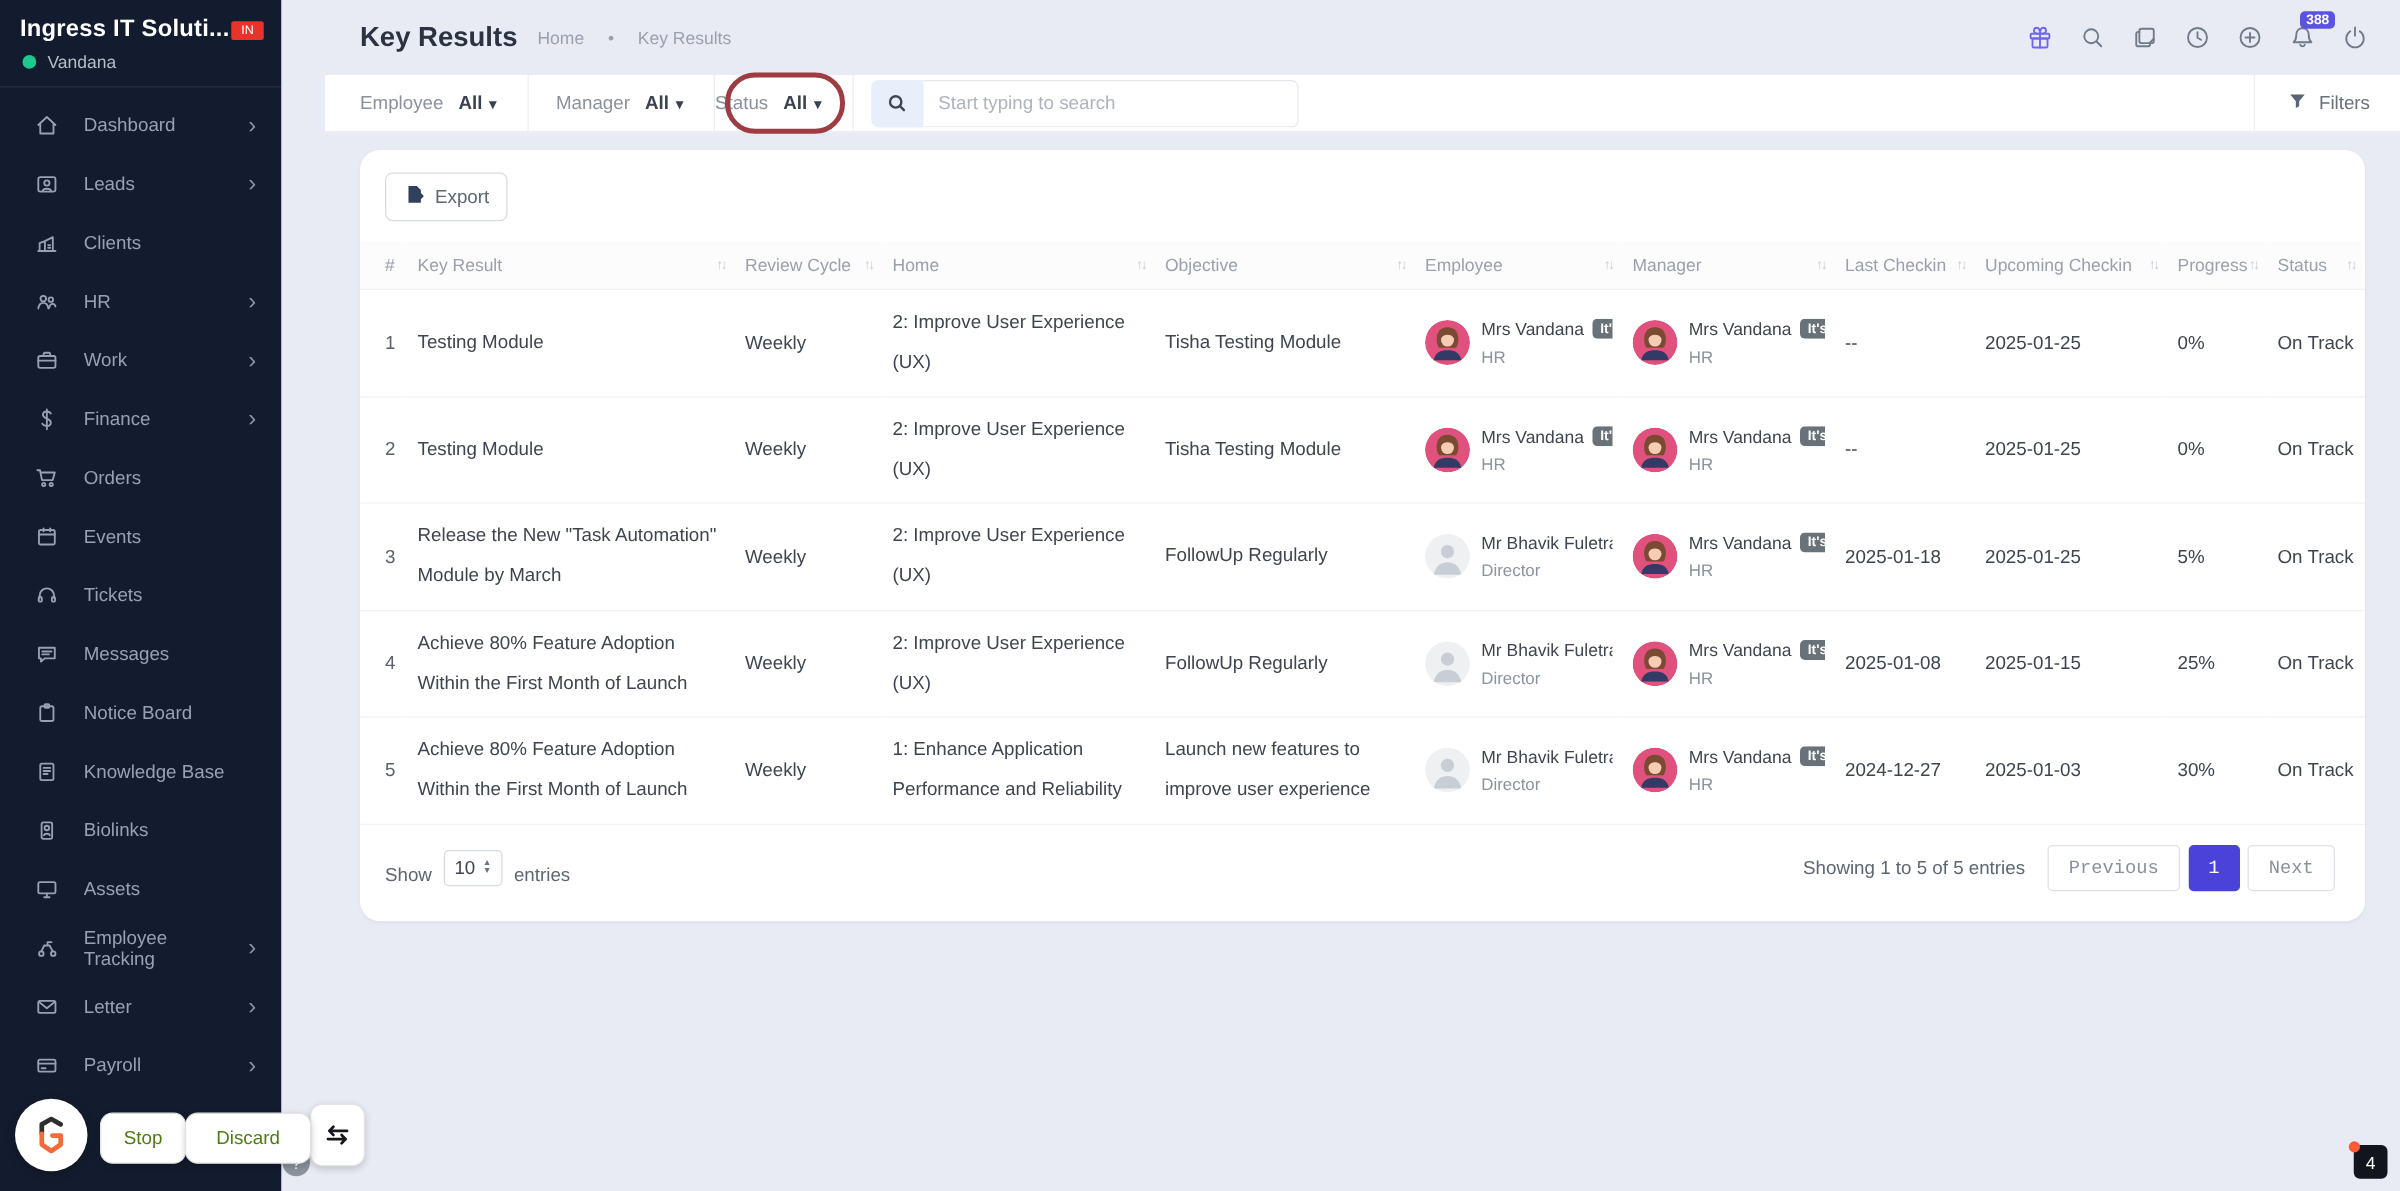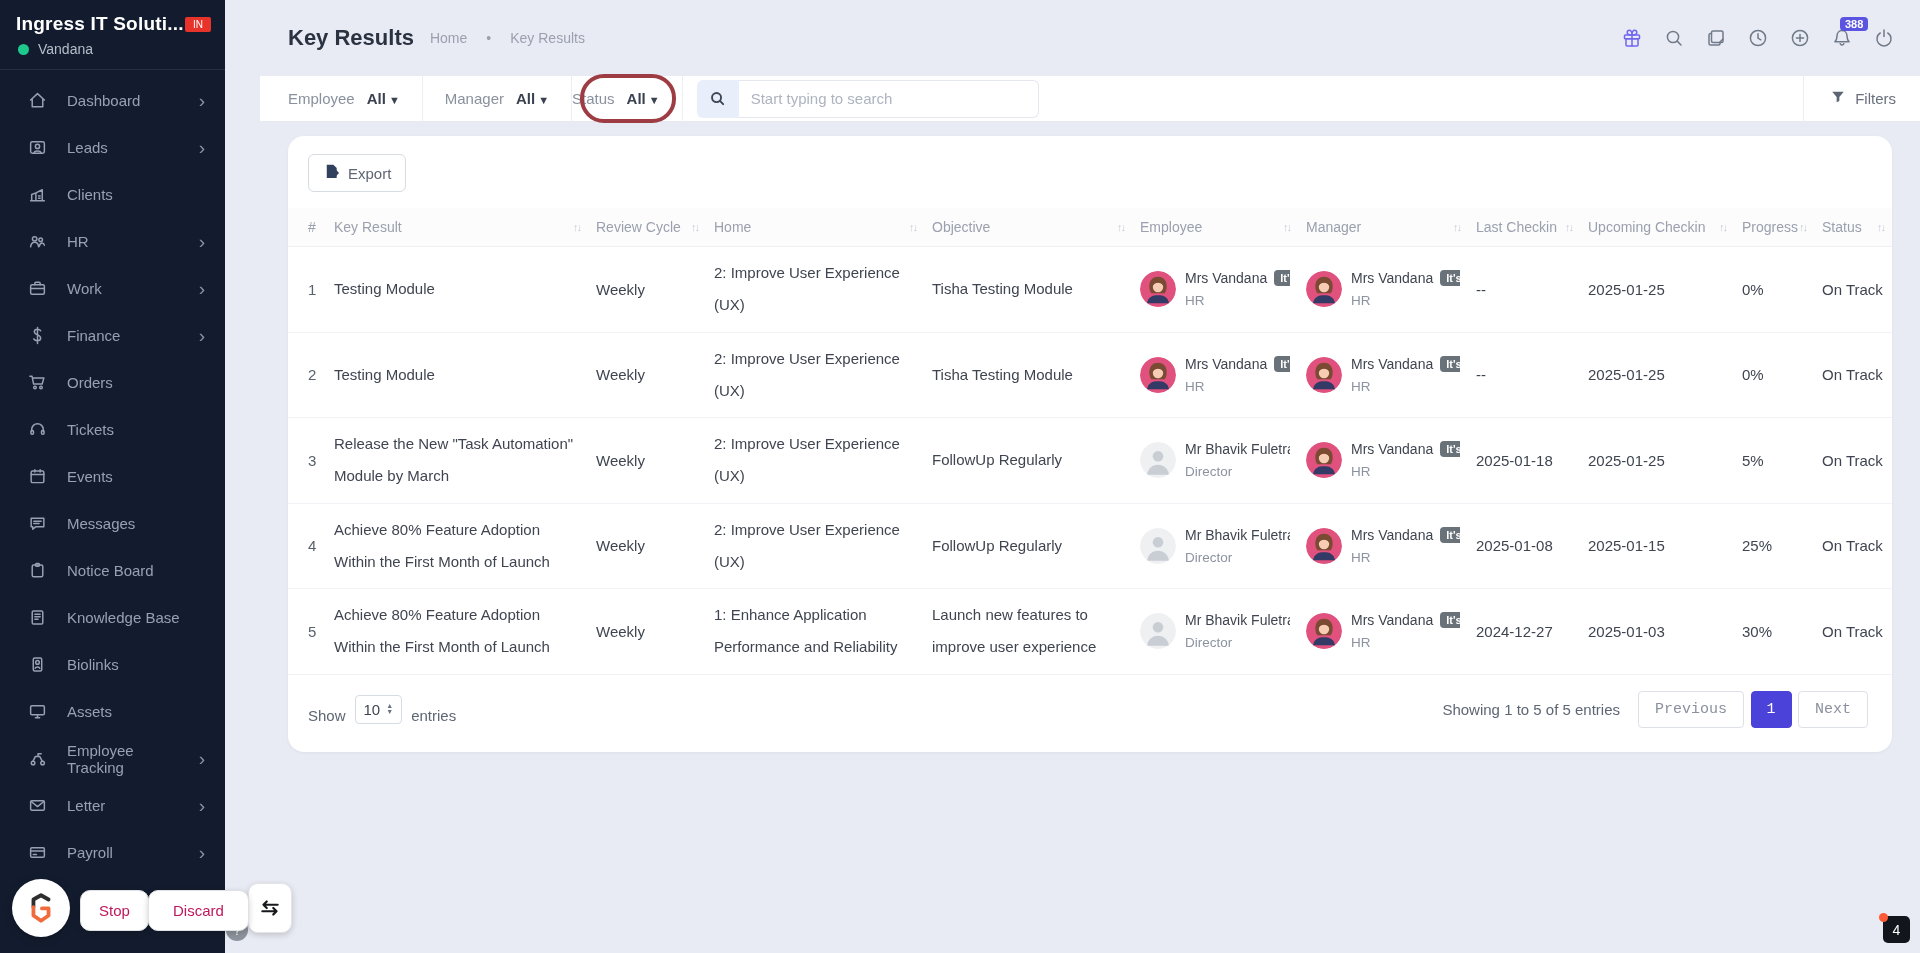--- a/index.html
+++ b/index.html
@@ -18,21 +18,21 @@
   .user-row { display:flex; align-items:center; gap:9px; padding:4px 16px 12px 18px; font-size:14px; color:#b6bdc9; }
   .odot { width:11px; height:11px; border-radius:50%; background:#1ec98d; }
   .side-sep { border-top:1px solid rgba(255,255,255,.09); }
   .nav { padding-top:7px; }
   .nav-item { height:47px; display:flex; align-items:center; gap:20px; padding:0 20px 0 27px; font-size:15px; color:#98a1b3; cursor:pointer; }
   .nav-item .nicon { width:20px; height:20px; flex:0 0 20px; display:flex; align-items:center; justify-content:center; }
   .nav-item .chev { margin-left:auto; font-size:19px; color:#8a93a6; line-height:1; }
   .nicon svg { stroke:#98a1b3; fill:none; stroke-width:1.4; stroke-linecap:round; stroke-linejoin:round; }
   
   .main { position:absolute; left:260px; top:0; right:0; bottom:0; }
-  .topbar { height:76px; display:flex; align-items:center; padding:0 24px 0 28px; }
+  .topbar { height:60px; display:flex; align-items:center; padding:0 24px 0 28px; }
   .page-title { font-size:22px; font-weight:bold; color:#2b3242; }
   .breadcrumb { margin-left:16px; display:flex; align-items:center; gap:19px; font-size:14px; color:#9aa0ae; }
   .top-icons { margin-left:auto; display:flex; align-items:center; gap:18px; }
   .tico { width:24px; height:24px; position:relative; cursor:pointer; display:flex; align-items:center; justify-content:center; }
   .tico svg { stroke:#707a88; fill:none; stroke-width:1.5; stroke-linecap:round; stroke-linejoin:round; }
   .tico.gift svg { stroke:#7166f0; }
   .bell-badge { position:absolute; top:-9px; left:10px; background:#5b54e0; color:#fff; font-size:11px; font-weight:bold; padding:1px 5px; border-radius:4px; }
   
   .filterbar { height:46px; background:#fff; border-bottom:1px solid #e5e8ef; display:flex; align-items:center; padding:0 24px 0 28px; position:relative; }
   .fgroup { display:flex; align-items:center; gap:12px; padding:0 22px; height:100%; }
@@ -72,21 +72,21 @@
   .pagrow { display:flex; align-items:center; padding:16px 24px 24px 20px; }
   .show-group { display:flex; align-items:flex-end; gap:9px; font-size:15px; color:#5d6673; }
   .size-select { display:inline-flex; align-items:center; gap:6px; border:1px solid #d7dbe2; border-radius:4px; padding:5px 8px; cursor:pointer; color:#3f4550; background:#fff; }
   .size-select .arrs { display:flex; flex-direction:column; font-size:7px; color:#6a7280; line-height:.9; }
   .pag-right { margin-left:auto; display:flex; align-items:center; gap:18px; }
   .pag-summary { font-size:15px; color:#5d6673; }
   .pbtn { border:1px solid #dde0e6; background:#fff; color:#8a919e; font-size:15px; border-radius:4px; padding:9px 16px; cursor:pointer; font-family:Liberation Mono, monospace; }
   .pbtn.page-active { background:#4b42da; border-color:#4b42da; color:#fff; padding:9px 15px; margin:0 2px; }
   
   .rec-logo { position:absolute; left:12px; bottom:16px; width:58px; height:58px; background:#fff; border-radius:50%; box-shadow:0 2px 8px rgba(0,0,0,.25); display:flex; align-items:center; justify-content:center; z-index:9; cursor:pointer; }
-  .ovl-btn { position:absolute; bottom:22px; background:#fff; border:1px solid #dfe1e5; border-radius:10px; box-shadow:0 2px 6px rgba(0,0,0,.18); font-size:15px; color:#be185d; padding:11px 18px; cursor:pointer; z-index:9; font-family:"Liberation Sans", sans-serif; }
+  .ovl-btn { position:absolute; bottom:22px; background:#fff; border:1px solid #dfe1e5; border-radius:10px; box-shadow:0 2px 6px rgba(0,0,0,.18); font-size:15px; color:#4d7c0f; padding:11px 18px; cursor:pointer; z-index:9; font-family:"Liberation Sans", sans-serif; }
   .stop-btn { left:80px; }
   .discard-btn { left:148px; padding:11px 24px; }
   .swap-btn { position:absolute; left:248px; bottom:20px; width:44px; height:50px; background:#fff; border:1px solid #e3e5e9; border-radius:10px; box-shadow:0 2px 6px rgba(0,0,0,.18); display:flex; align-items:center; justify-content:center; z-index:8; cursor:pointer; }
   .help-dot { position:absolute; left:226px; bottom:12px; width:22px; height:22px; border-radius:50%; background:#8d939c; color:#fff; font-size:13px; display:flex; align-items:center; justify-content:center; z-index:7; cursor:pointer; }
   .corner-badge { position:absolute; right:10px; bottom:10px; width:27px; height:27px; background:#12151b; border-radius:5px; color:#fff; font-size:14px; display:flex; align-items:center; justify-content:center; z-index:9; cursor:pointer; }
   .corner-badge::before { content:""; position:absolute; left:-4px; top:-3px; width:9px; height:9px; border-radius:50%; background:#ff5a36; }
 </style>
 </head>
 <body>
 
@@ -166,35 +166,35 @@
             <path d="M1.8 3h2l1.5 7.5h8.1l1.6-5.8H4.4"></path>
             <circle cx="6.6" cy="13.8" r="1.2"></circle>
             <circle cx="12.3" cy="13.8" r="1.2"></circle>
           </svg>
         </span>
       <span>Orders</span>
     </div>
     <div class="nav-item">
       <span class="nicon">
           <svg width="19" height="19" viewBox="0 0 18 18">
+            <rect x="3" y="3.8" width="12" height="11" rx="1.4"></rect>
+            <path d="M3 7.2h12M6.5 2.5v2.3M11.5 2.5v2.3"></path>
+          </svg>
+        </span>
+      <span>Events</span>
+    </div>
+    <div class="nav-item">
+      <span class="nicon">
+          <svg width="19" height="19" viewBox="0 0 18 18">
             <path d="M3.5 11V9a5.5 5.5 0 0 1 11 0v2"></path>
             <rect x="2.8" y="10" width="2.4" height="3.6" rx="1"></rect>
             <rect x="12.8" y="10" width="2.4" height="3.6" rx="1"></rect>
           </svg>
         </span>
       <span>Tickets</span>
-    </div>
-    <div class="nav-item">
-      <span class="nicon">
-          <svg width="19" height="19" viewBox="0 0 18 18">
-            <rect x="3" y="3.8" width="12" height="11" rx="1.4"></rect>
-            <path d="M3 7.2h12M6.5 2.5v2.3M11.5 2.5v2.3"></path>
-          </svg>
-        </span>
-      <span>Events</span>
     </div>
     <div class="nav-item">
       <span class="nicon">
           <svg width="19" height="19" viewBox="0 0 18 18">
             <path d="M3 4h12v8H7.5L4.5 14.5V12H3z"></path>
             <path d="M5.5 6.8h7M5.5 9h5"></path>
           </svg>
         </span>
       <span>Messages</span>
     </div>

